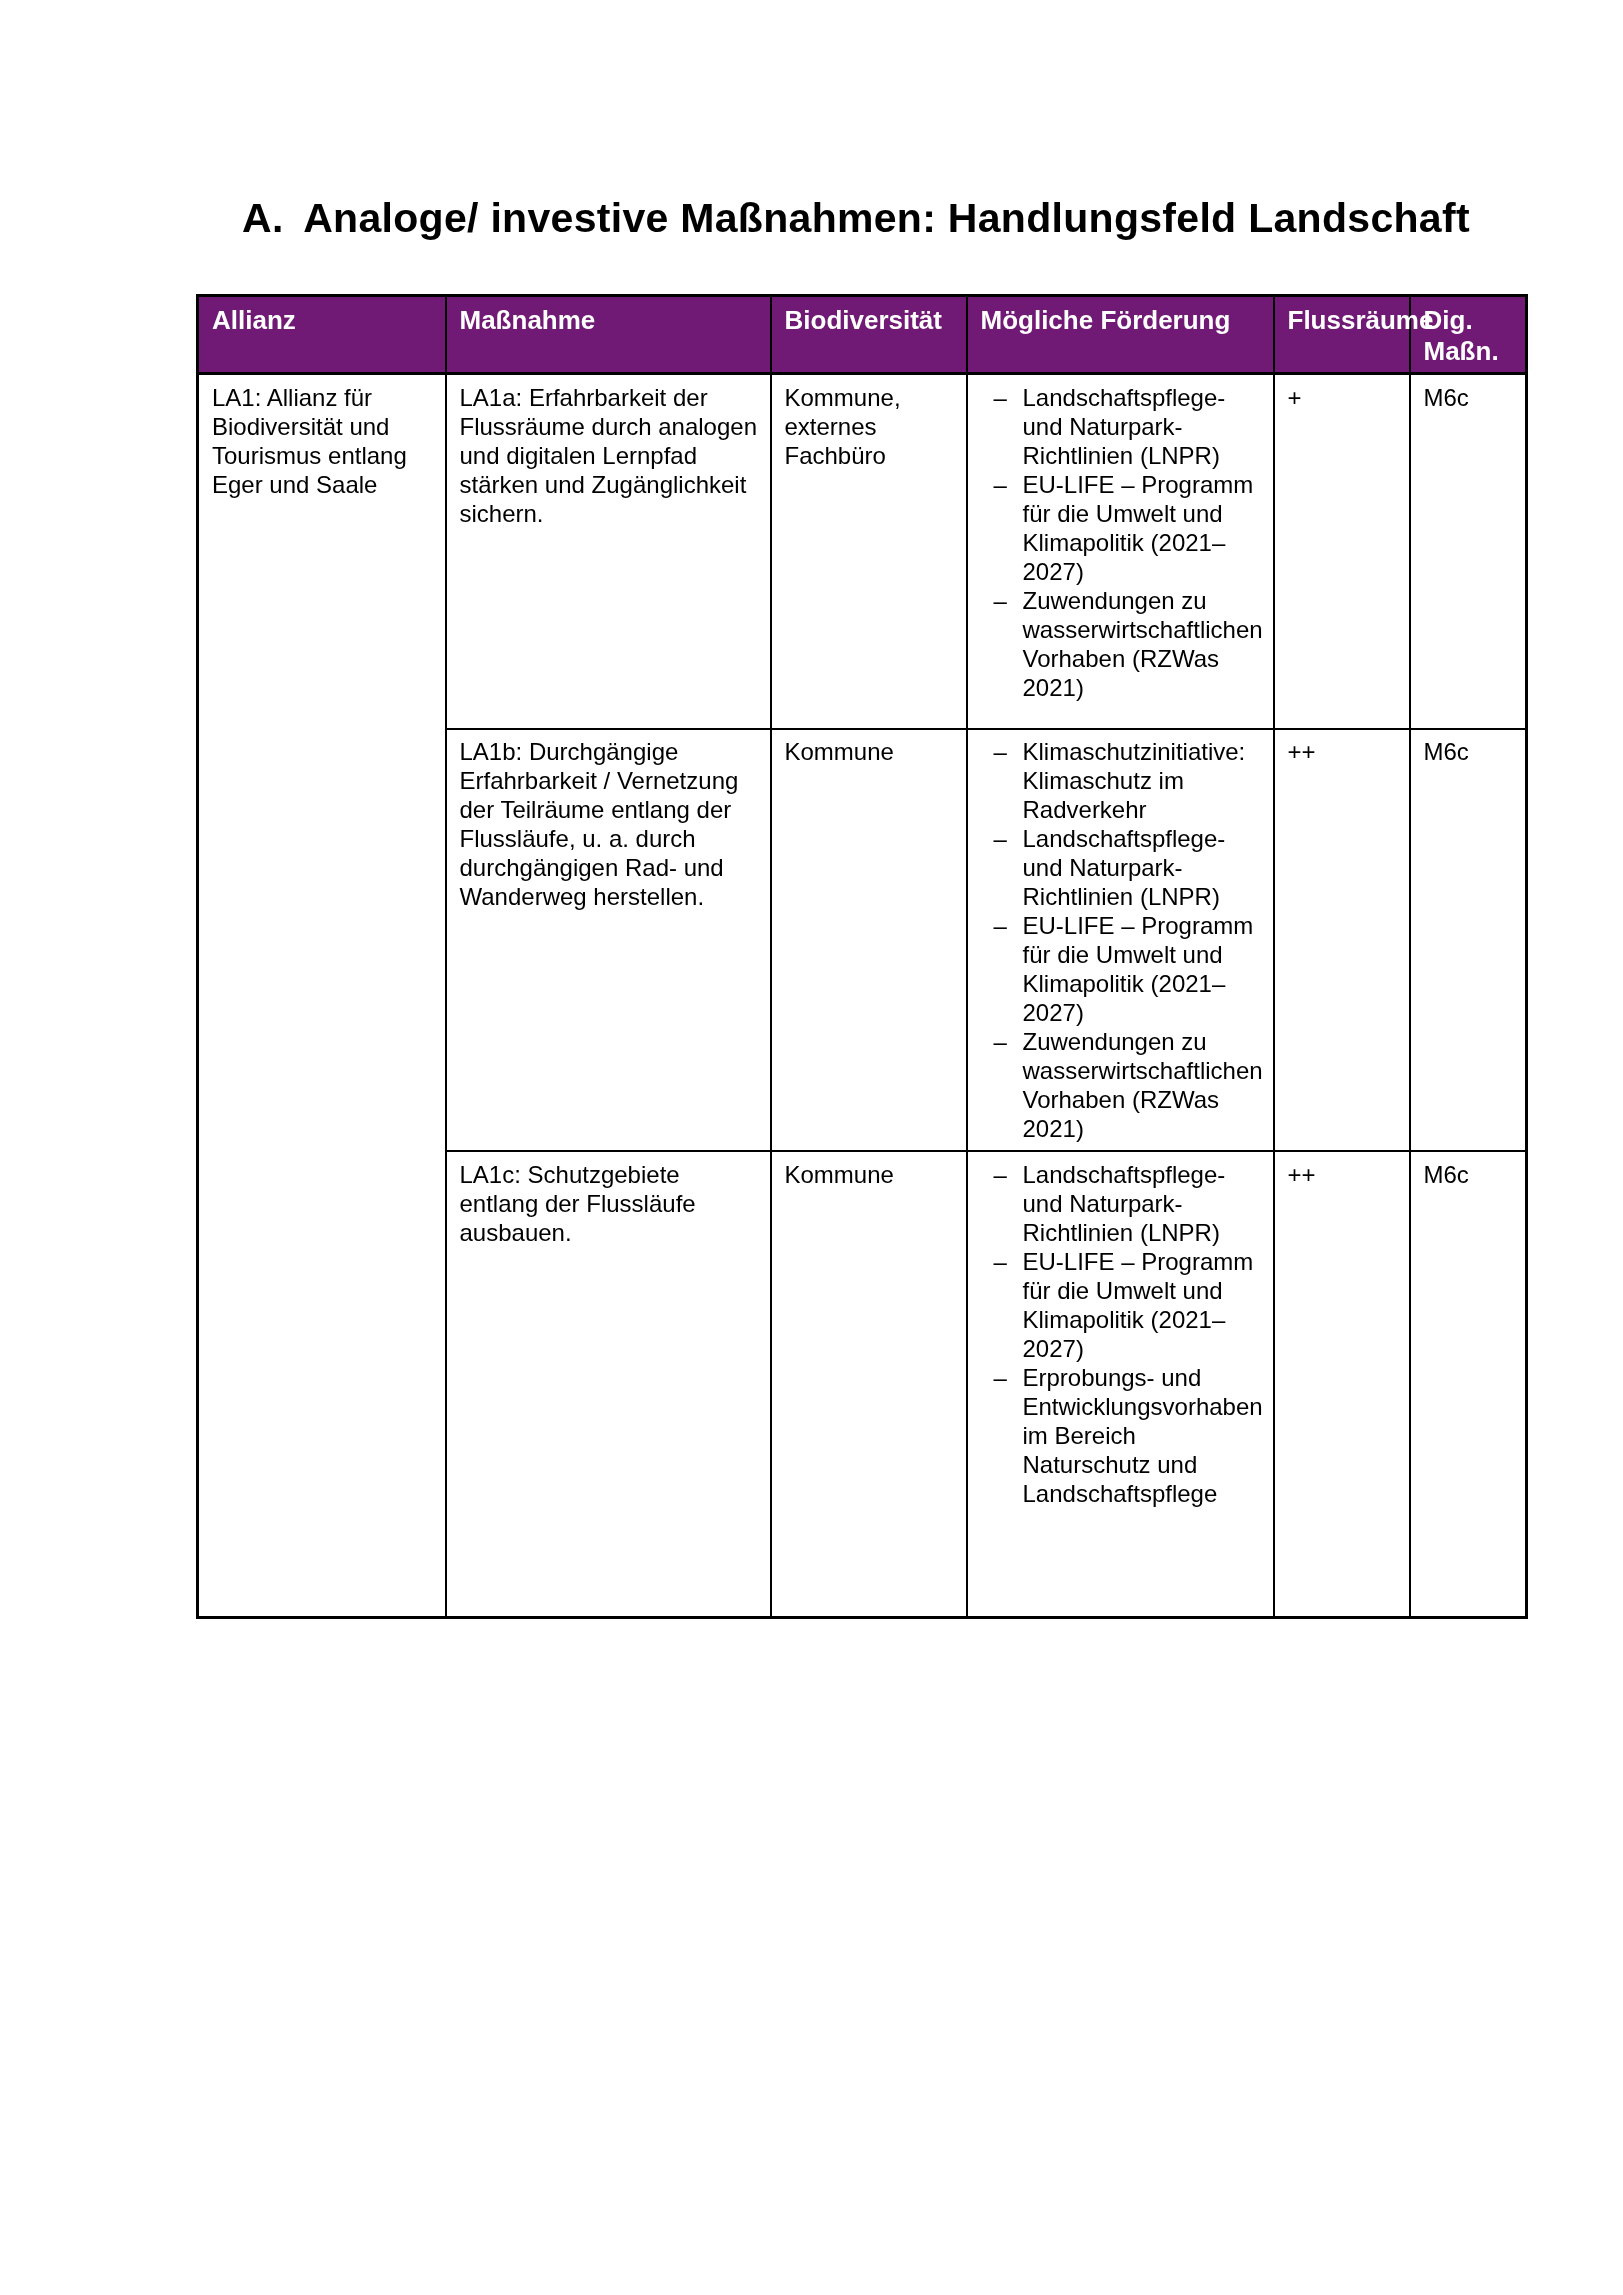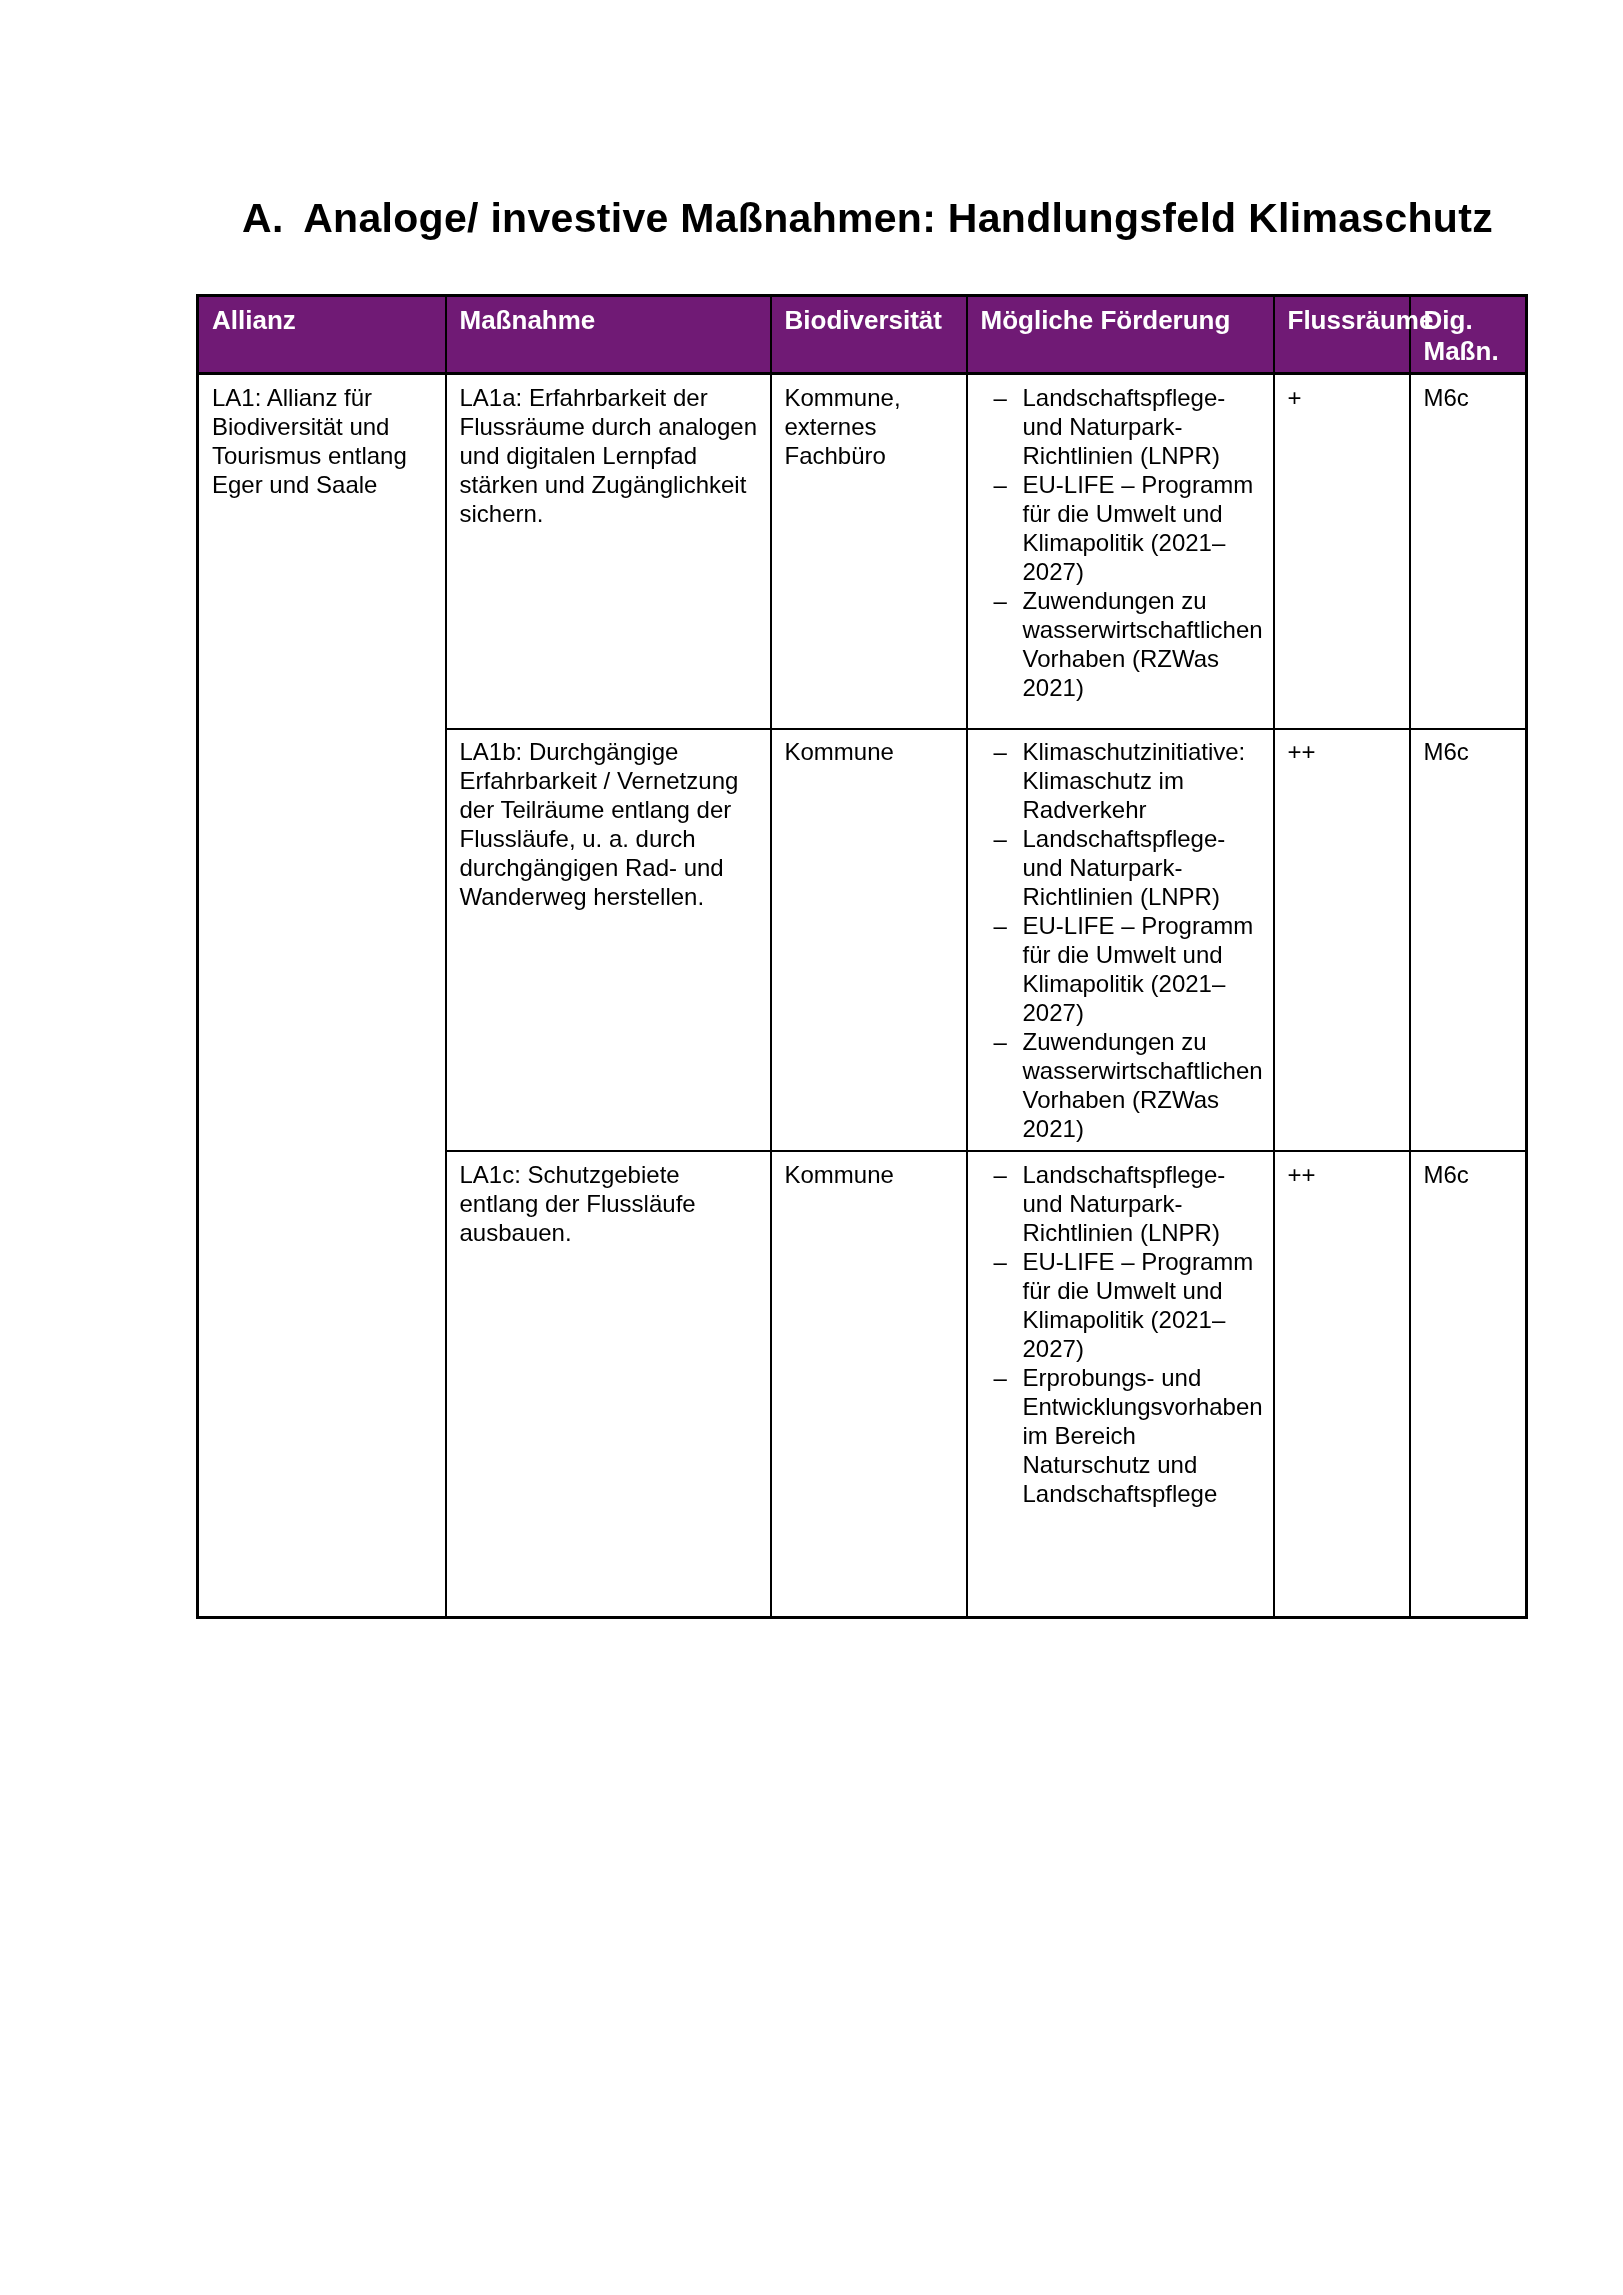--- a/index.html
+++ b/index.html
@@ -69,21 +69,21 @@
     content: "\2013";
     position: absolute;
     left: 13px;
     top: 0;
   }
 </style>
 </head>
 <body>
 
 <div class="page-title">
-  <span class="title-index">A.</span><span>Analoge/ investive Maßnahmen: Handlungsfeld Klimaschutz</span>
+  <span class="title-index">A.</span><span>Analoge/ investive Maßnahmen: Handlungsfeld Landschaft</span>
 </div>
 
 <table class="measures">
   <colgroup>
     <col style="width:248px">
     <col style="width:325px">
     <col style="width:196px">
     <col style="width:307px">
     <col style="width:136px">
     <col style="width:117px">

